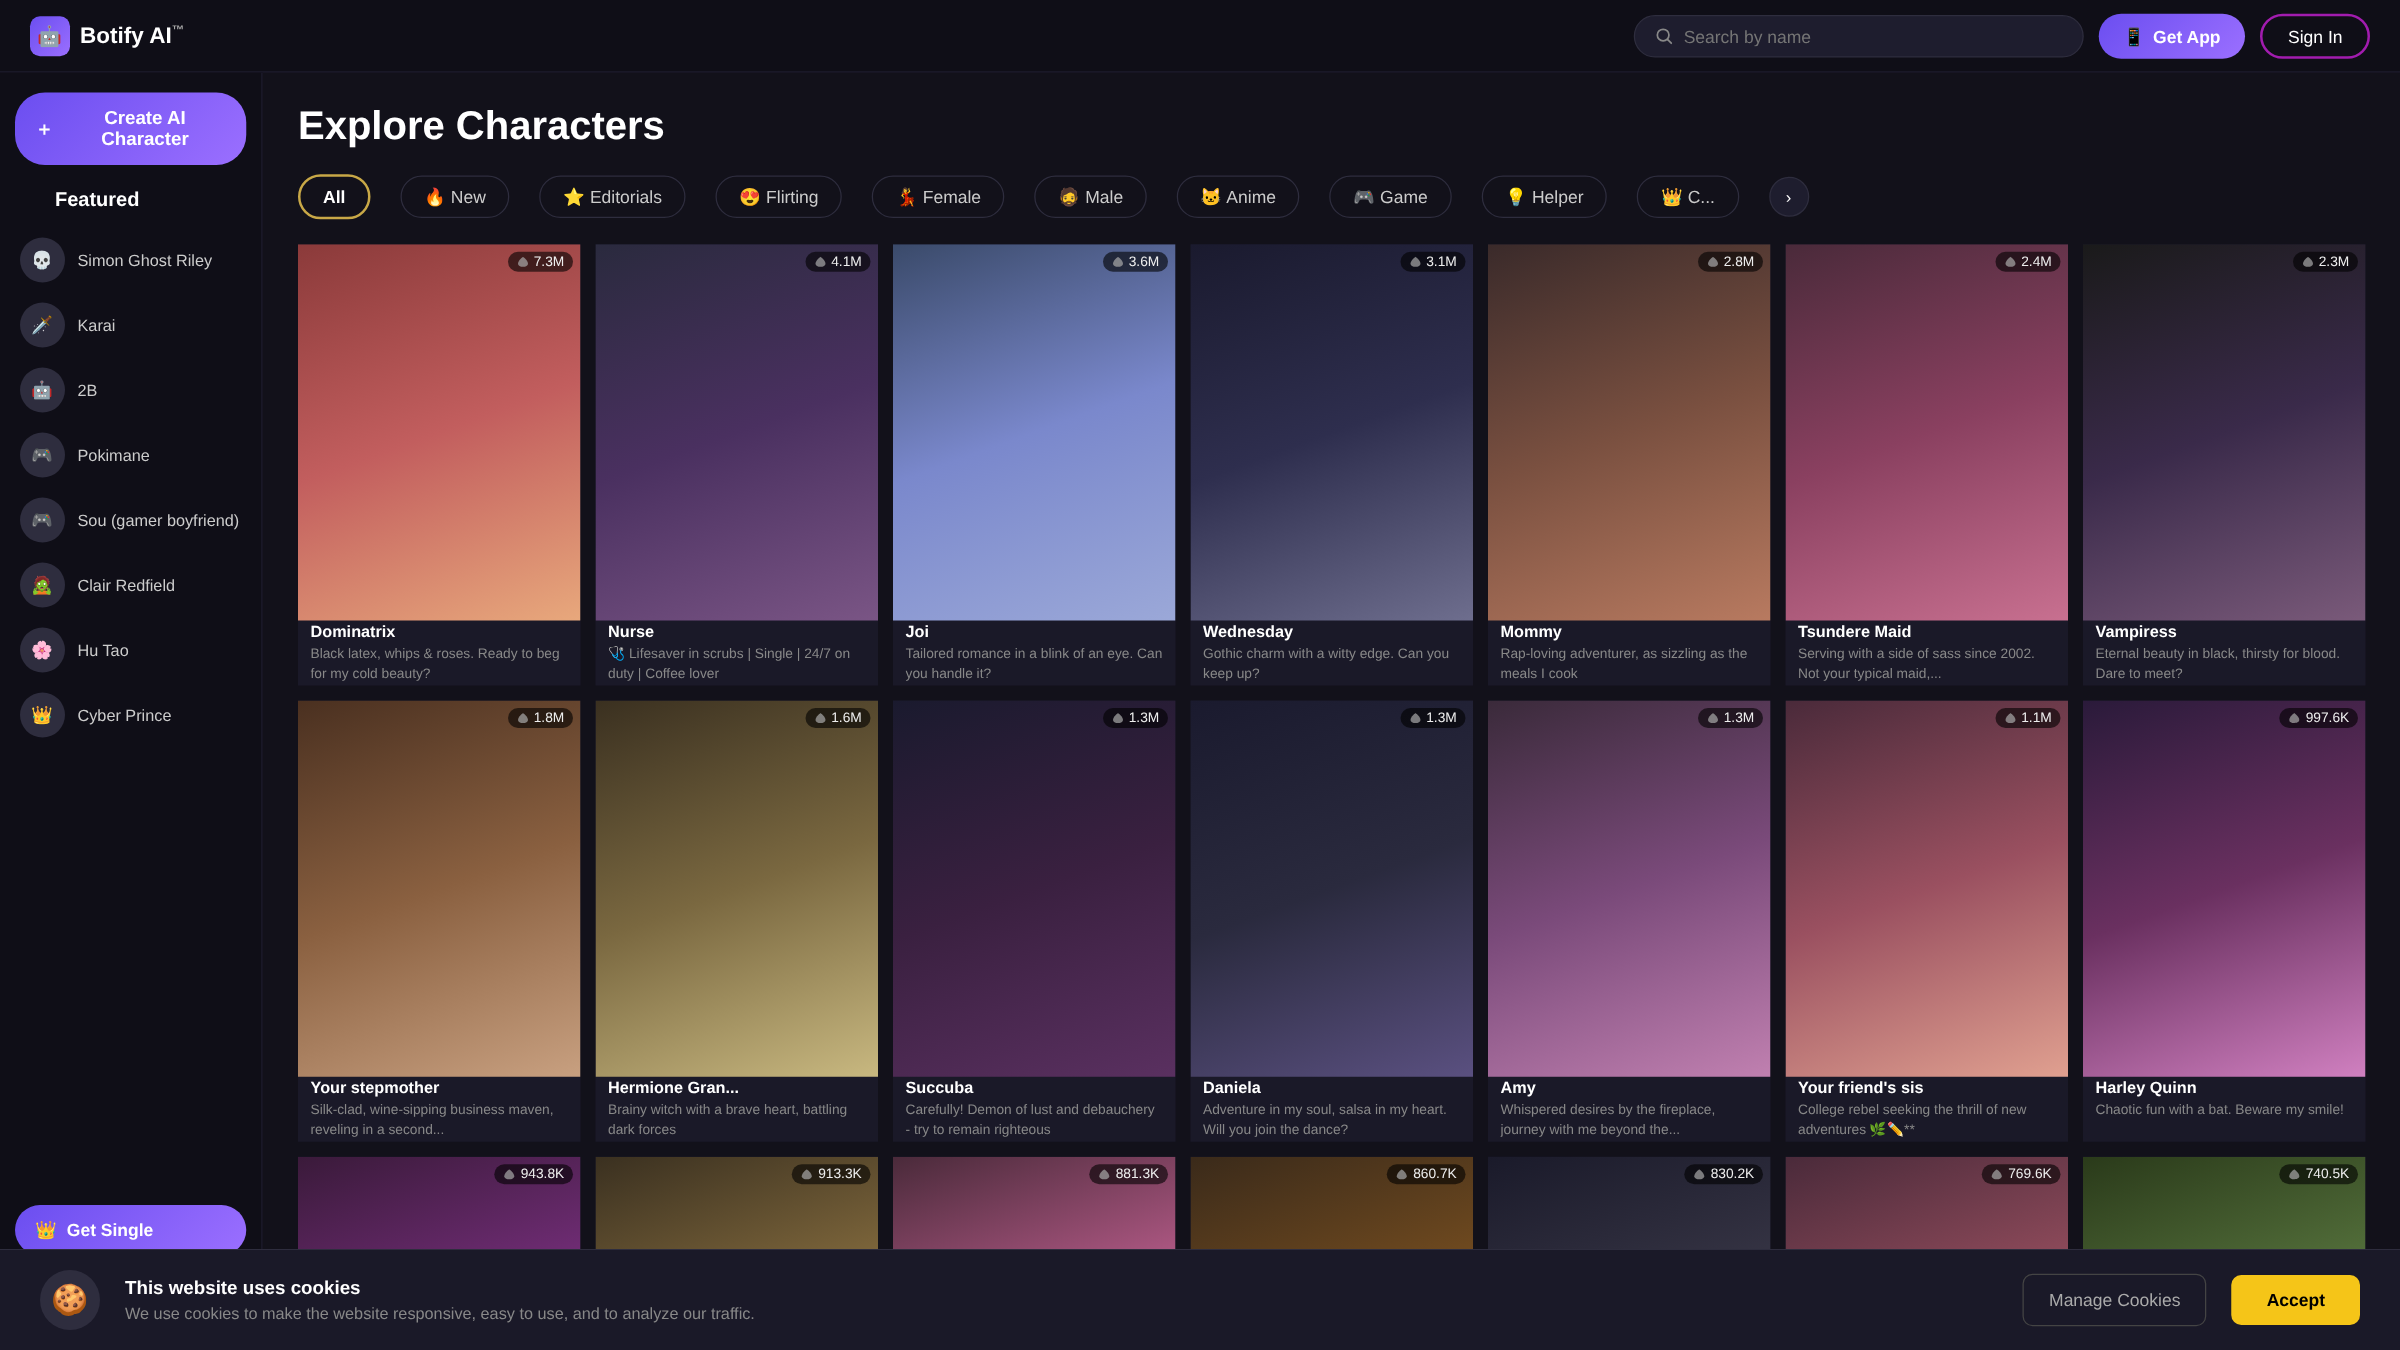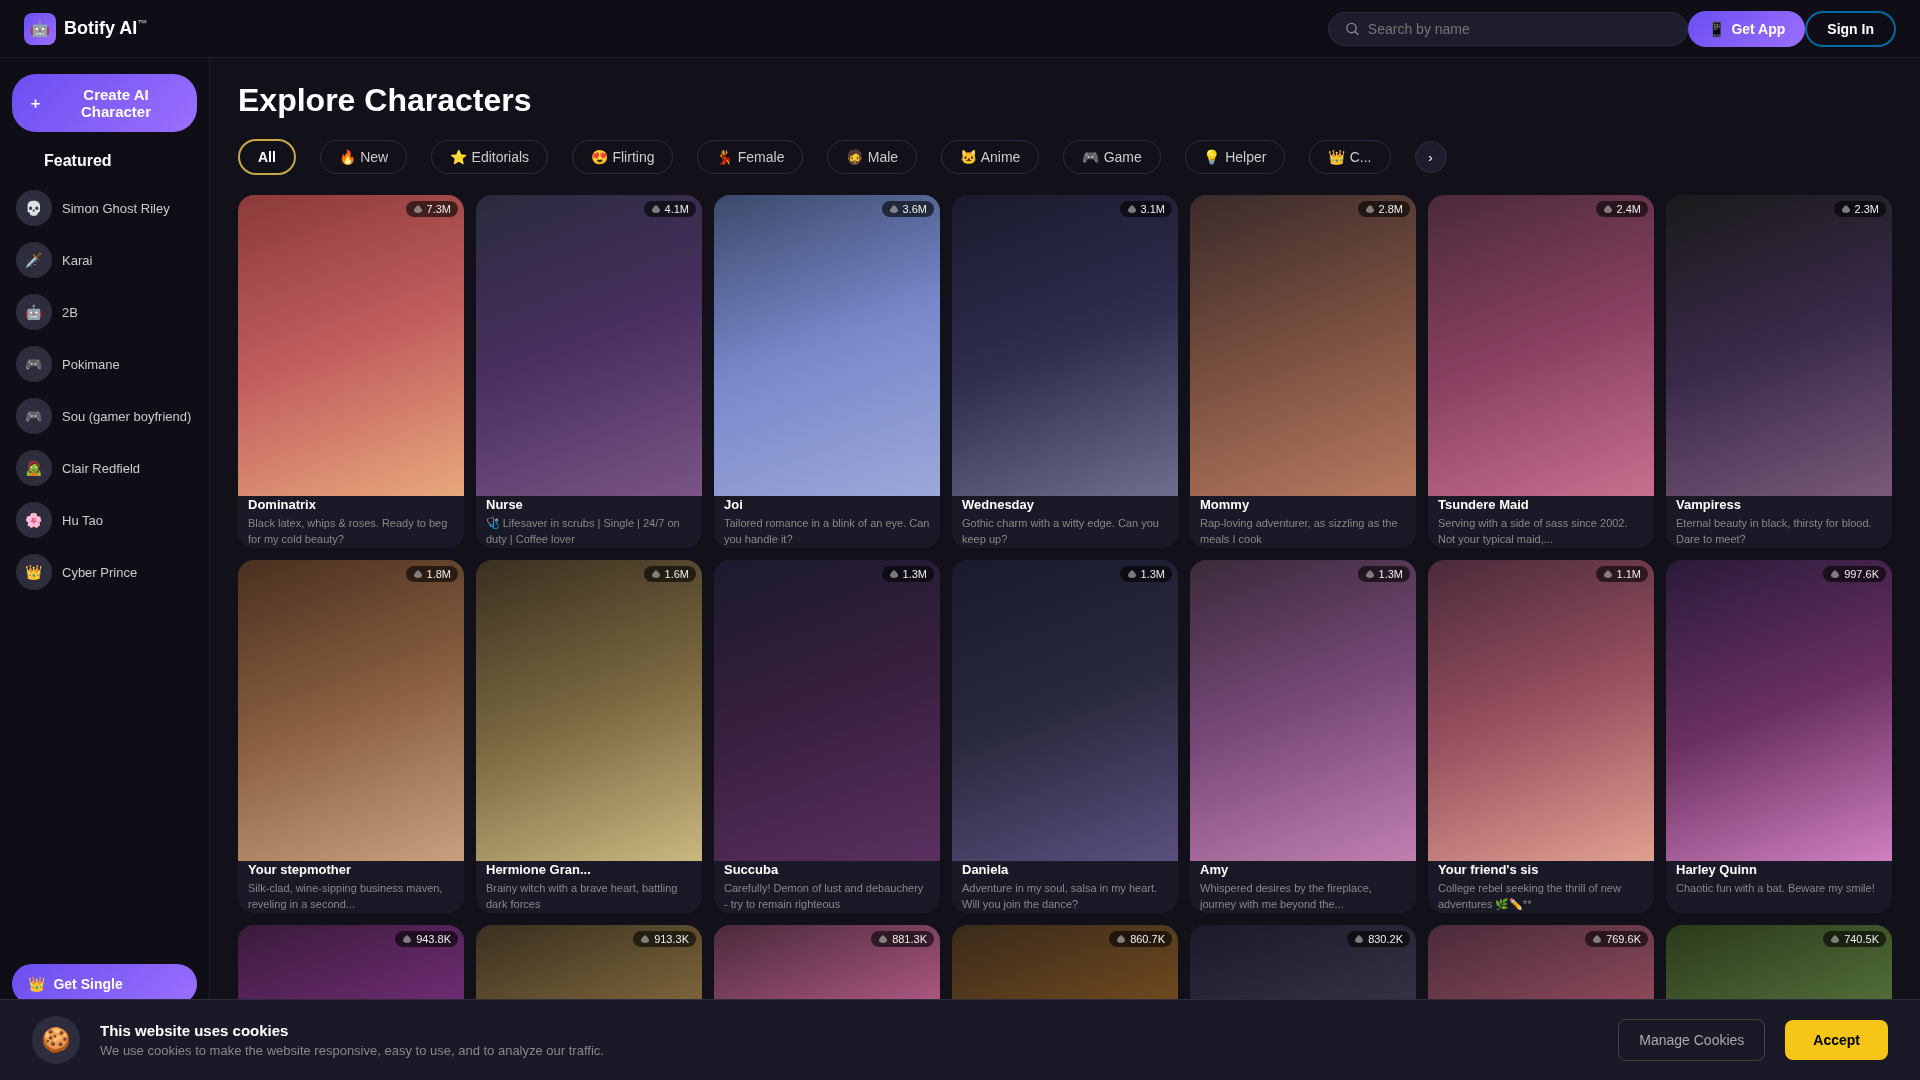--- a/index.html
+++ b/index.html
@@ -43,20 +43,21 @@
       font-weight: 700;
       color: #fff;
     }
     .logo-text sup {
       font-size: 10px;
       color: #aaa;
     }
     .header-right {
       display: flex;
       align-items: center;
+      gap: 12px;
     }
     .search-bar {
       display: flex;
       align-items: center;
       background: #1e1d2e;
       border: 1px solid #2e2d3e;
       border-radius: 24px;
       padding: 8px 16px;
       gap: 8px;
       width: 360px;
@@ -77,26 +78,26 @@
       color: #fff;
       font-size: 14px;
       font-weight: 600;
       cursor: pointer;
       display: flex;
       align-items: center;
       gap: 6px;
     }
     .btn-sign-in {
       background: transparent;
-      border: 2px solid #0369a1;
+      border: 2px solid #a21caf;
       border-radius: 24px;
       padding: 8px 20px;
       color: #fff;
       font-size: 14px;
-      font-weight: 700;
+      font-weight: 400;
       cursor: pointer;
     }
 
     
     .main-layout {
       display: flex;
       flex: 1;
       overflow: hidden;
     }
 
@@ -239,21 +240,21 @@
       flex-shrink: 0;
     }
 
     
     .char-grid {
       display: grid;
       grid-template-columns: repeat(7, 1fr);
       gap: 12px;
     }
     .char-card {
-      border-radius: 16px;
+      border-radius: 0;
       overflow: hidden;
       background: #1a1928;
       cursor: pointer;
       transition: transform 0.2s;
       position: relative;
     }
     .char-img {
       width: 100%;
       aspect-ratio: 3/4;
       background: #2e2d3e;

